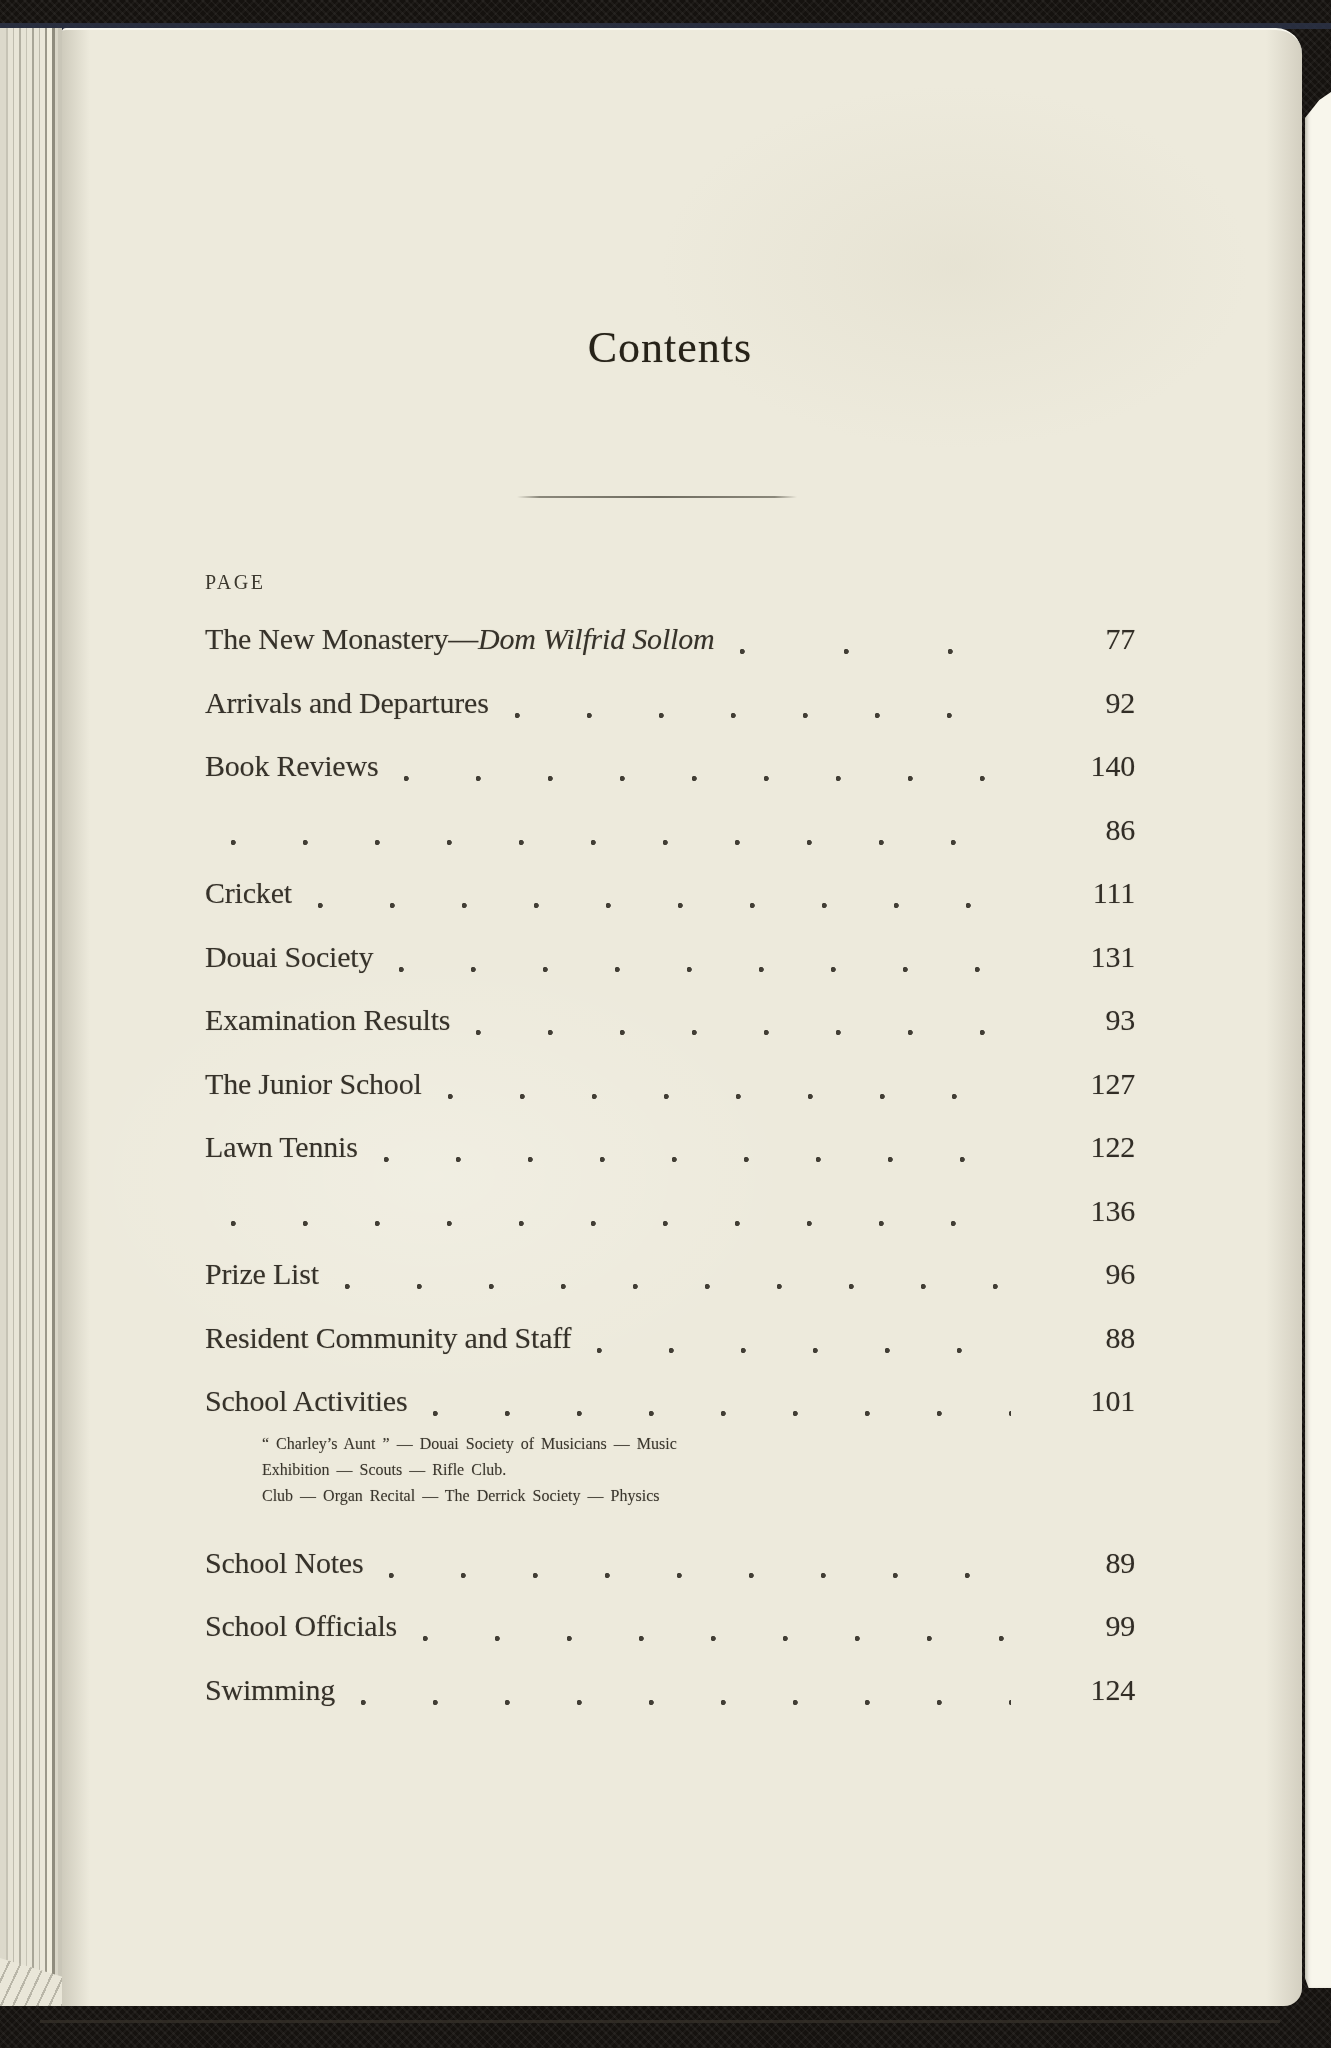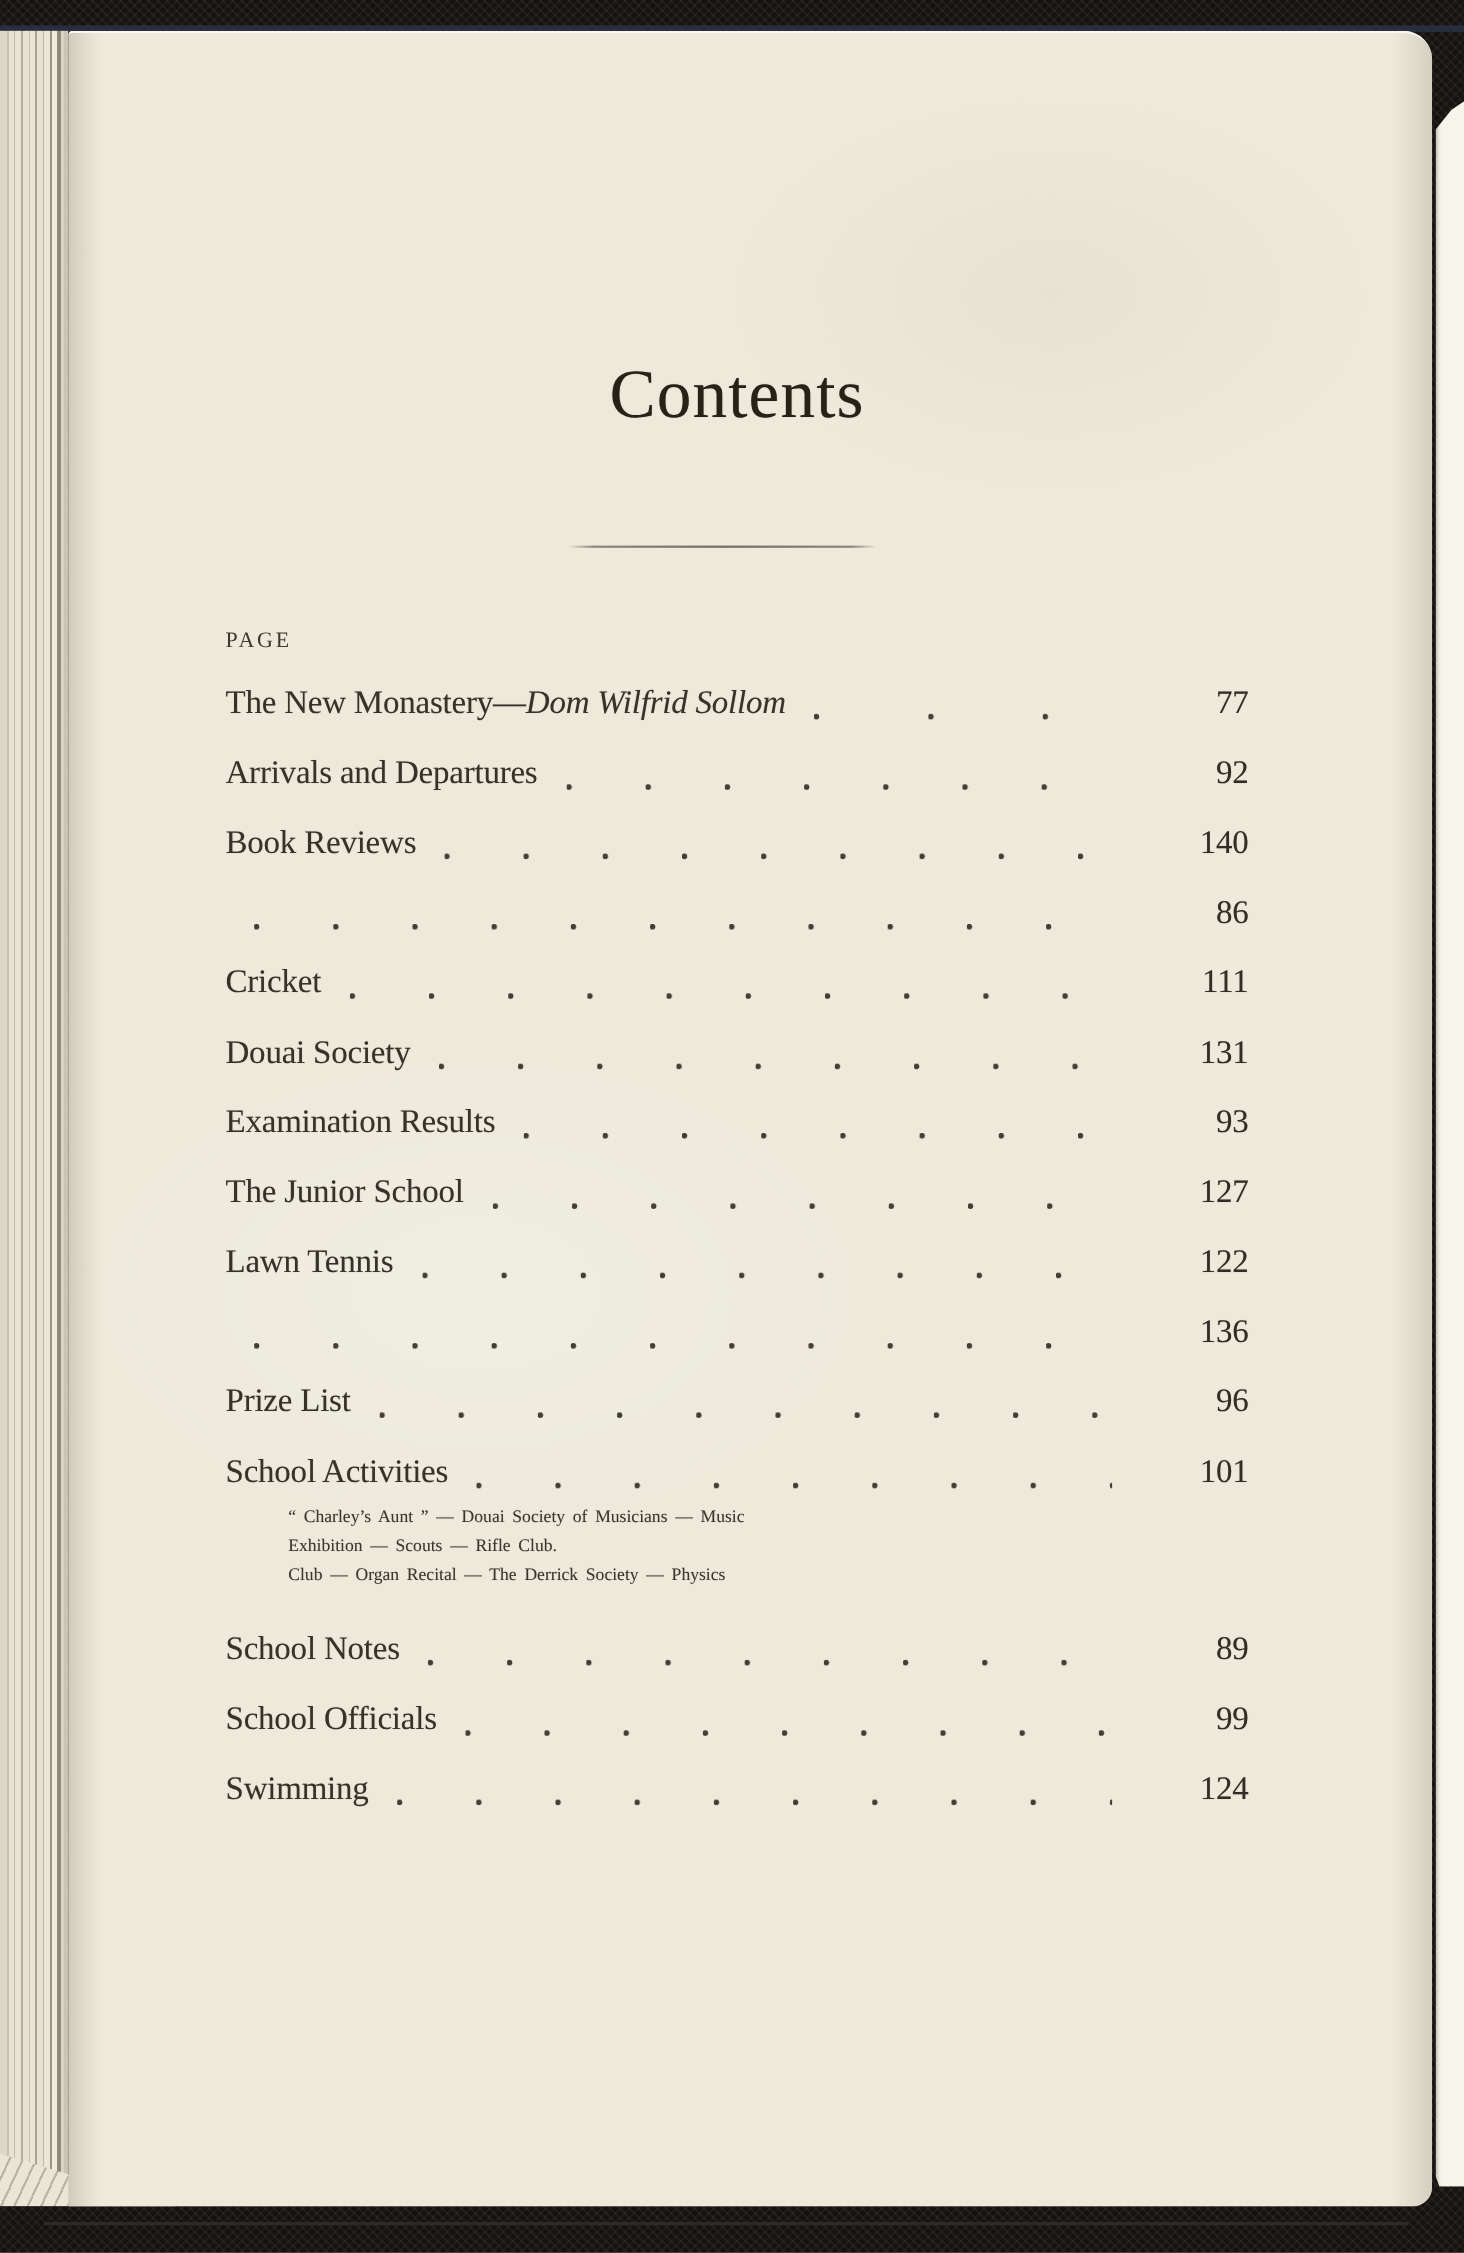--- a/index.html
+++ b/index.html
@@ -46,21 +46,21 @@
   
   .next-page-edge{
     position:absolute;left:1305px;top:92px;width:26px;height:1896px;
     background:#f8f6ec;
     clip-path:polygon(0 26px,55% 8px,100% 0,100% 100%,14% 100%,0 calc(100% - 10px));
     box-shadow:inset 4px 0 5px -3px rgba(90,85,70,0.55);
   }
 
   .heading{
     position:absolute;left:143px;top:292px;width:930px;
-    text-align:center;font-size:63px;letter-spacing:1px;color:#262218;
+    text-align:center;font-size:44px;letter-spacing:1px;color:#262218;
     text-shadow:0 0 1px rgba(70,63,50,0.4);
   }
   .rule{
     position:absolute;left:455px;top:466px;width:280px;height:2px;
     background:linear-gradient(to right, rgba(111,108,96,0) 0, #8b887b 8%, #6f6c60 50%, #8b887b 92%, rgba(111,108,96,0) 100%);
   }
   .page-label{
     position:absolute;left:143px;top:541px;width:930px;text-align:left;
     font-size:20px;letter-spacing:2.5px;color:#3c382e;
   }
@@ -160,20 +160,25 @@
       <span class="leader"></span>
       <span class="pg">136</span>
     </div>
 
     <div class="row">
       <span>Prize List</span>
       <span class="leader"></span>
       <span class="pg">96</span>
     </div>
 
+    <div class="row">
+      <span>Resident Community and Staff</span>
+      <span class="leader"></span>
+      <span class="pg">88</span>
+    </div>
 
     <div class="row">
       <span>School Activities</span>
       <span class="leader"></span>
       <span class="pg">101</span>
     </div>
 
     <div class="subnote">
       <div>“ Charley’s Aunt ” — Douai Society of Musicians — Music</div>
       <div>Exhibition — Scouts — Rifle Club.</div>

